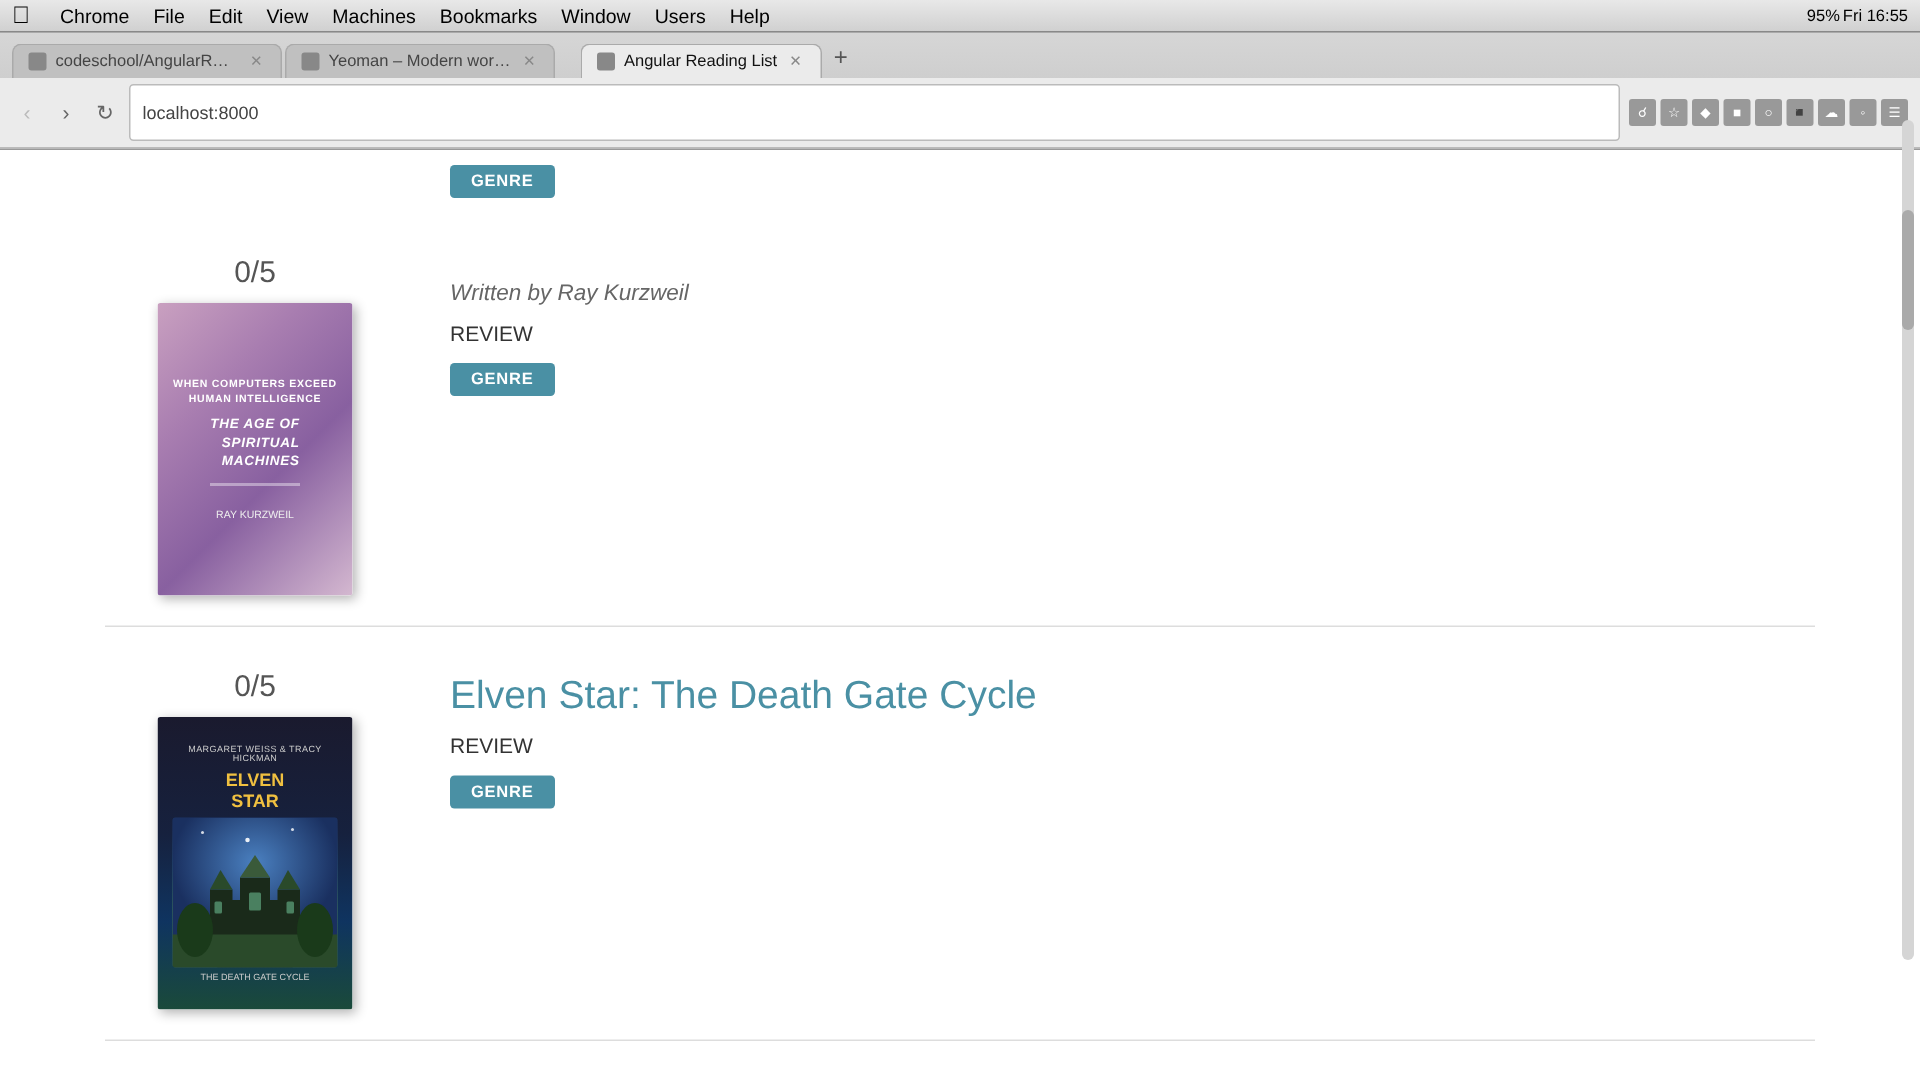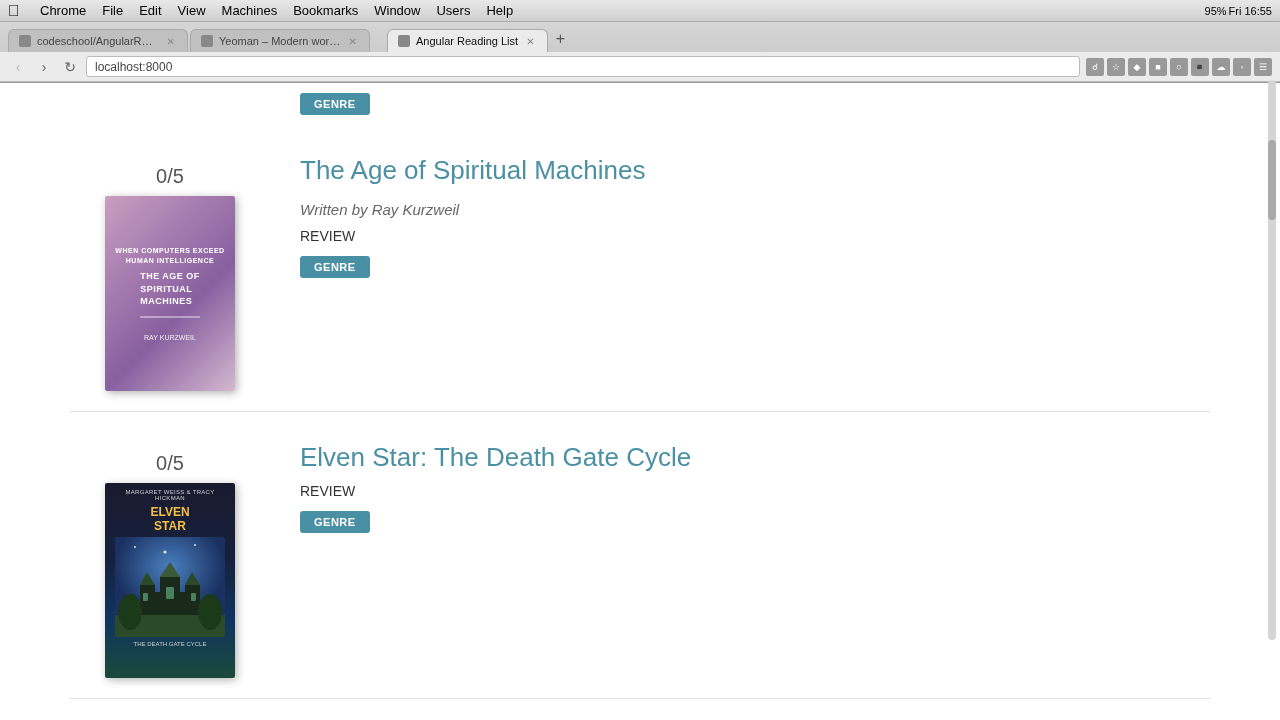--- a/index.html
+++ b/index.html
@@ -105,21 +105,21 @@
       align-items: center;
       justify-content: center;
       color: #666;
       font-size: 14px;
       cursor: pointer;
       border-radius: 3px;
     }
     .toolbar-btn.disabled { color: #bbb; cursor: default; }
     .address-bar {
       flex: 1;
-      height: 21px;
+      height: 38px;
       background: #fff;
       border: 1px solid #bbb;
       border-radius: 3px;
       display: flex;
       align-items: center;
       padding: 0 8px;
       font-size: 12px;
       color: #444;
       gap: 4px;
     }
@@ -163,21 +163,21 @@
       align-items: center;
       width: 200px;
       flex-shrink: 0;
       gap: 8px;
     }
 
     .book-rating {
       font-size: 20px;
       font-weight: 300;
       color: #555;
-      margin-top: 20px;
+      margin-top: 9px;
     }
 
     .book-cover {
       width: 130px;
       height: 195px;
       border-radius: 2px;
       overflow: hidden;
       box-shadow: 2px 2px 8px rgba(0,0,0,0.3);
     }
 
@@ -198,43 +198,44 @@
       color: #fff;
       text-align: center;
       font-weight: bold;
       text-transform: uppercase;
       letter-spacing: 0.5px;
       line-height: 1.4;
     }
     .cover-spiritual-machines .cover-main-title {
       font-size: 9px;
       color: #fff;
-      text-align: left;
+      text-align: right;
       font-weight: bold;
       text-transform: uppercase;
       letter-spacing: 0.5px;
       margin-top: 4px;
       line-height: 1.4;
+      font-style: italic;
     }
     .cover-spiritual-machines .cover-author {
       font-size: 7px;
       color: #eee;
       text-align: center;
       margin-top: 8px;
     }
 
     
     .cover-elven-star {
       background: linear-gradient(180deg, #1a1a2e 0%, #16213e 40%, #0f3460 70%, #1a4a3a 100%);
       width: 100%;
       height: 100%;
       display: flex;
       flex-direction: column;
       align-items: center;
-      justify-content: flex-start;
+      justify-content: center;
       padding: 6px;
       position: relative;
       overflow: hidden;
     }
     .cover-elven-star .cover-top-text {
       font-size: 6px;
       color: #ccc;
       text-align: center;
       text-transform: uppercase;
       letter-spacing: 0.3px;
@@ -416,21 +417,20 @@
       <div class="book-cover">
         <div class="cover-spiritual-machines">
           <div class="cover-title-sm">WHEN COMPUTERS EXCEED<br>HUMAN INTELLIGENCE</div>
           <div class="cover-main-title">THE AGE OF<br>SPIRITUAL<br>MACHINES</div>
           <div style="width:60px;height:2px;background:rgba(255,255,255,0.4);margin:8px 0;"></div>
           <div class="cover-author">RAY KURZWEIL</div>
         </div>
       </div>
     </div>
     <div class="book-info">
-      <div class="book-title">The Age of Spiritual Machines</div>
       <div class="book-author">Written by Ray Kurzweil</div>
       <div class="book-review-label">REVIEW</div>
       <button class="genre-btn">GENRE</button>
     </div>
   </div>
 
   <div class="book-entry">
     <div class="book-left">
       <span class="book-rating">0/5</span>
       <div class="book-cover">

